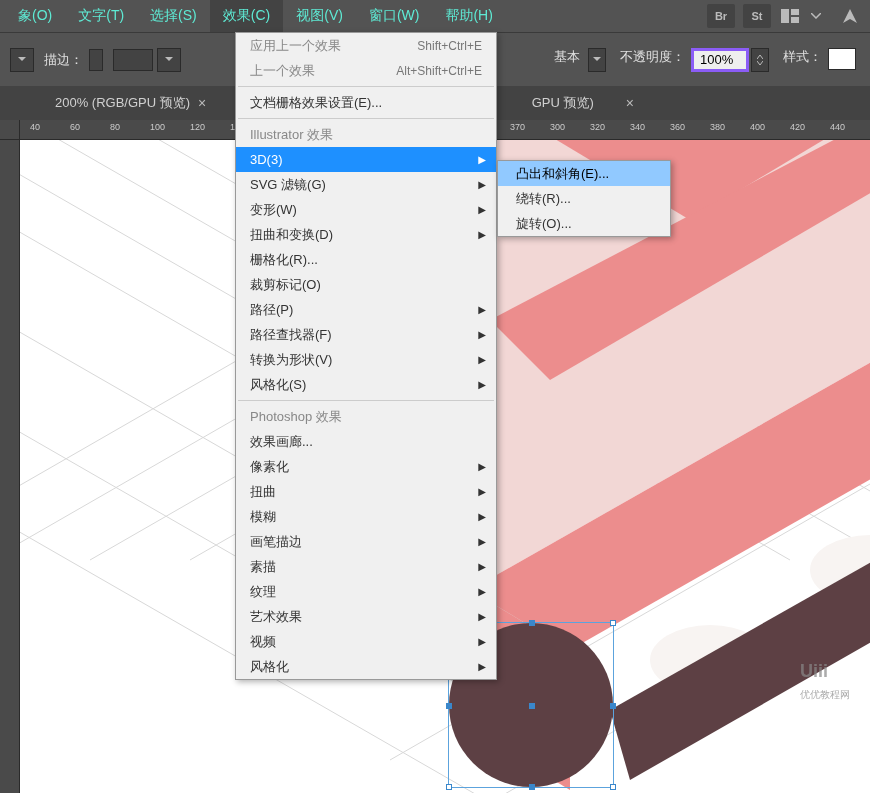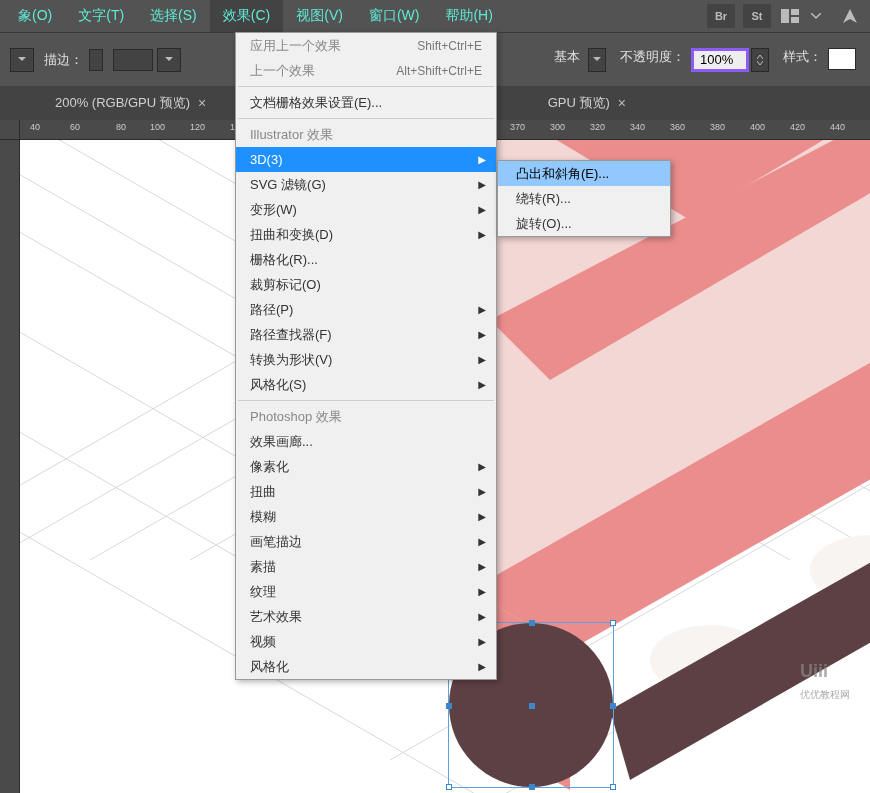--- a/index.html
+++ b/index.html
@@ -18,21 +18,21 @@
 .tool-input { width: 40px; height: 22px; background: #434343; border: 1px solid #2a2a2a; margin-right: 4px; }
 .tool-stepper { width: 14px; height: 22px; background: #434343; border: 1px solid #2a2a2a; margin-right: 10px; }
 .tool-swatch { width: 28px; height: 22px; border: 1px solid #2a2a2a; margin-right: 4px; }
 .tool-right { position: absolute; right: 10px; display: flex; align-items: flex-start; }
 .opacity-input { width: 58px; height: 24px; background: #eee; border: 3px solid #8b5cf6; font-size: 13px; padding: 0 6px; color: #000; }
 .sm-btn { width: 18px; height: 24px; background: #434343; border: 1px solid #2a2a2a; margin-left: 2px; display: inline-flex; align-items: center; justify-content: center; }
 
 .tabbar { height: 34px; background: #434343; display: flex; align-items: center; position: relative; }
 .tab { color: #d0d0d0; font-size: 13px; padding: 0 12px; height: 100%; display: flex; align-items: center; margin-left: 43px; }
 .tab-close { color: #bbb; margin-left: 8px; font-size: 14px; }
-.tab-right { position: absolute; right: 244px; display: flex; align-items: center; color: #d0d0d0; font-size: 13px; }
+.tab-right { position: absolute; right: 236px; display: flex; align-items: center; color: #d0d0d0; font-size: 13px; gap: 24px; }
 
 .ruler { height: 20px; background: #4a4a4a; border-bottom: 1px solid #2a2a2a; position: relative; overflow: hidden; }
 .ruler-box { position: absolute; left: 0; width: 20px; height: 20px; background: #4a4a4a; border-right: 1px solid #2a2a2a; z-index: 2; }
 .ruler-num { position: absolute; color: #ccc; font-size: 9px; top: 2px; }
 
 .canvas { position: absolute; top: 140px; left: 20px; right: 0; bottom: 0; background: #e0e0e0; overflow: hidden; }
 .artboard { position: absolute; left: -30px; top: -40px; width: 1200px; height: 900px; background: #fff; }
 .ellipse-wrap { position: absolute; left: 428px; top: 482px; width: 166px; height: 166px; border: 1px solid #5ca3dd; }
 .ellipse-sel { width: 100%; height: 100%; background: #5d4044; border-radius: 50%; }
 .handle { position: absolute; width: 6px; height: 6px; background: #fff; border: 1px solid #3a87cb; }
@@ -123,21 +123,21 @@
   <div class="tab-right">
     <span>GPU 预览)</span>
     <span class="tab-close">×</span>
   </div>
 </div>
 
 <div class="ruler">
   <div class="ruler-box"></div>
   <span class="ruler-num" style="left:30px">40</span>
   <span class="ruler-num" style="left:70px">60</span>
-  <span class="ruler-num" style="left:116px">80</span>
+  <span class="ruler-num" style="left:110px">80</span>
   <span class="ruler-num" style="left:150px">100</span>
   <span class="ruler-num" style="left:190px">120</span>
   <span class="ruler-num" style="left:230px">140</span>
   <span class="ruler-num" style="left:510px">370</span>
   <span class="ruler-num" style="left:550px">300</span>
   <span class="ruler-num" style="left:590px">320</span>
   <span class="ruler-num" style="left:630px">340</span>
   <span class="ruler-num" style="left:670px">360</span>
   <span class="ruler-num" style="left:710px">380</span>
   <span class="ruler-num" style="left:750px">400</span>

